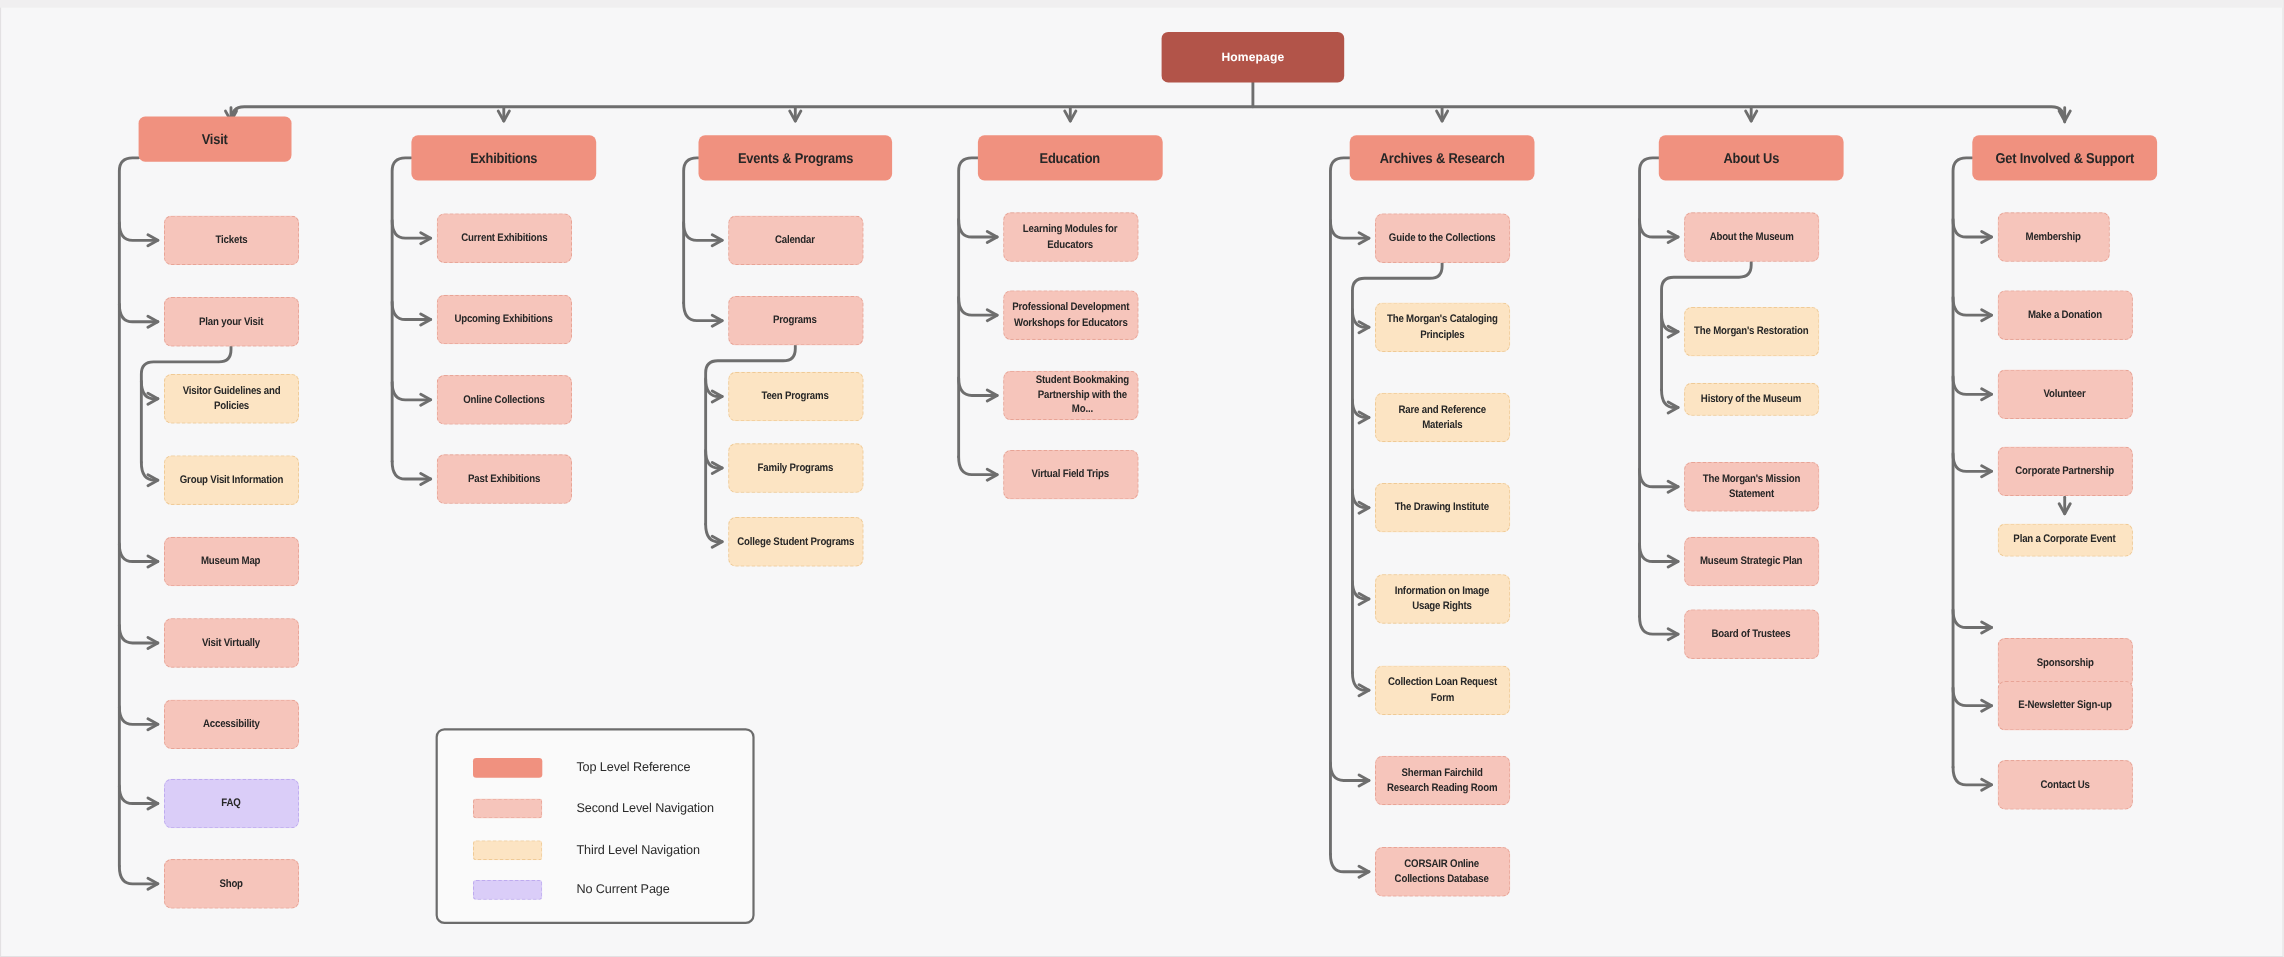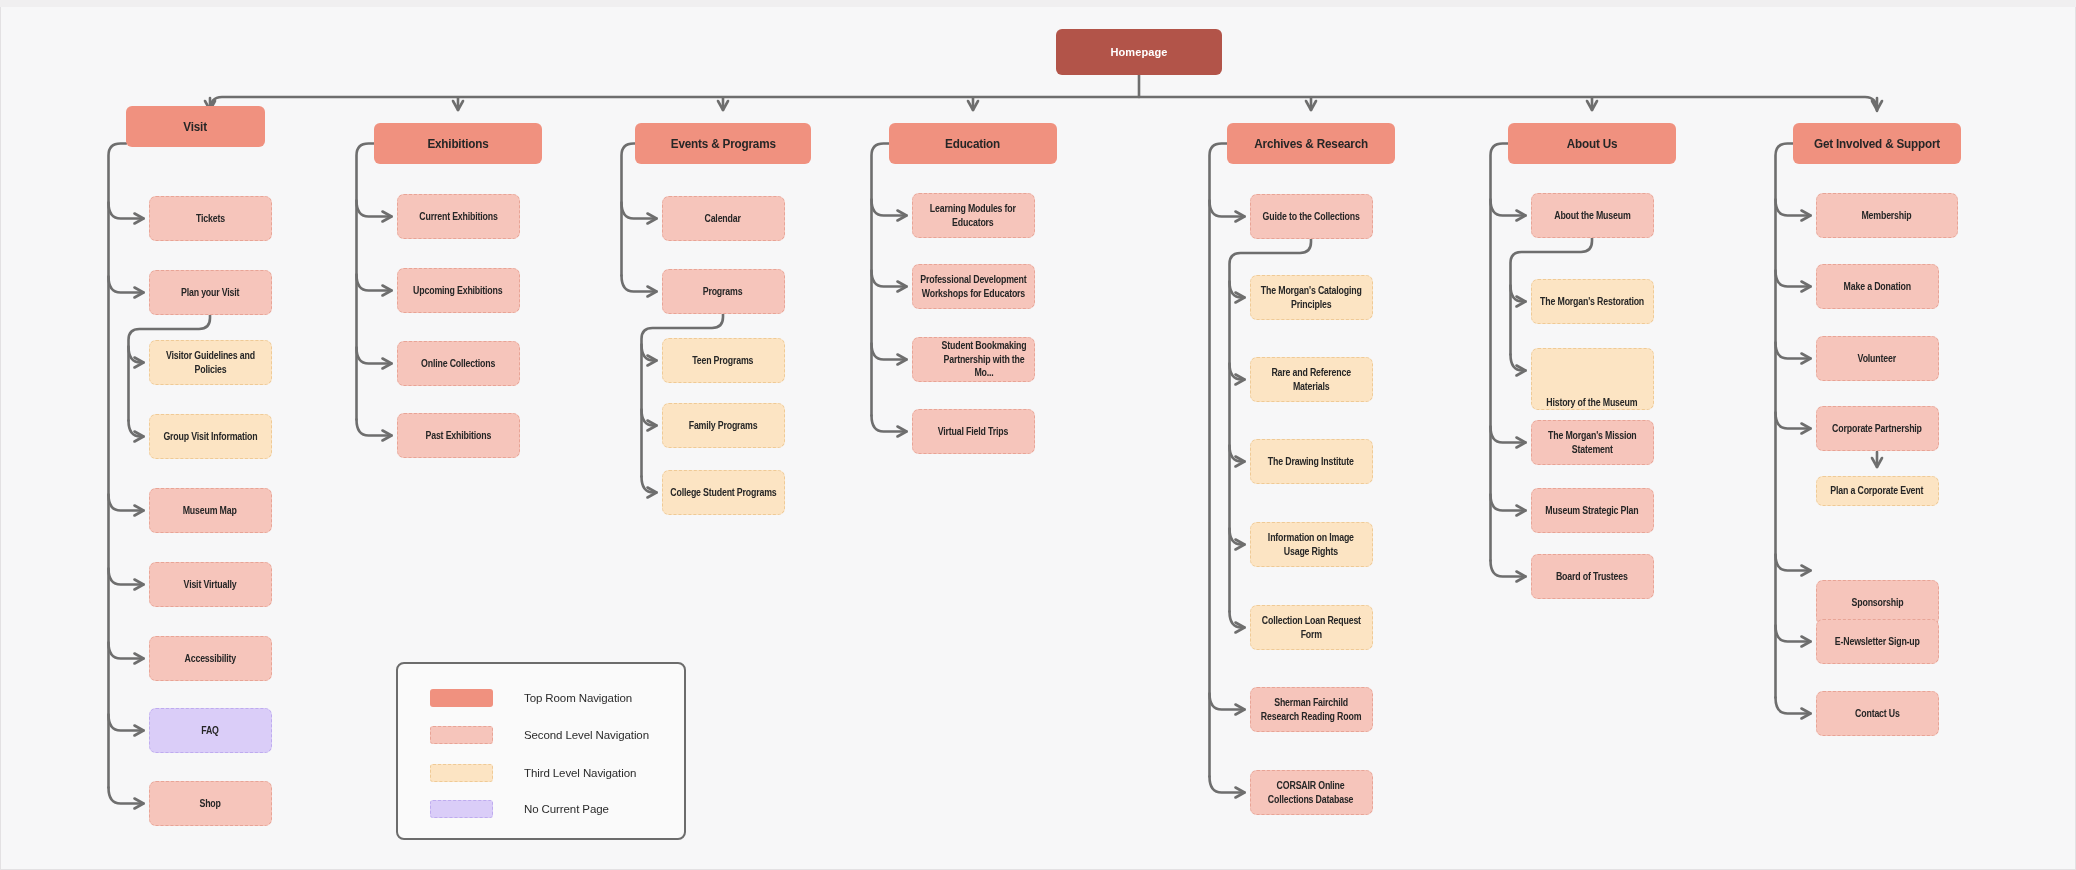--- a/index.html
+++ b/index.html
@@ -256,37 +256,37 @@
       </div>
       <div class="node level-top" style="left: 1508px; top: 123px; width: 168px; height: 41px;">
         <span class="tlbl">About Us</span>
       </div>
       <div class="node level-second" style="left: 1530.5px; top: 193px; width: 123px; height: 45px;">
         <span class="lbl">About the Museum</span>
       </div>
       <div class="node level-third" style="left: 1530.5px; top: 279px; width: 123px; height: 45px;">
         <span class="lbl">The Morgan's Restoration</span>
       </div>
-      <div class="node level-third" style="left: 1530.5px; top: 348px; width: 123px; height: 62px; align-items: flex-end;">
+      <div class="node level-third" style="left: 1530.5px; top: 348px; width: 123px; height: 30px;">
         <span class="lbl">History of the Museum</span>
       </div>
       <div class="node level-second" style="left: 1530.5px; top: 420px; width: 123px; height: 45px;">
         <span class="lbl">The Morgan's Mission
 Statement</span>
       </div>
       <div class="node level-second" style="left: 1530.5px; top: 488px; width: 123px; height: 45px;">
         <span class="lbl">Museum Strategic Plan</span>
       </div>
       <div class="node level-second" style="left: 1530.5px; top: 554px; width: 123px; height: 45px;">
         <span class="lbl">Board of Trustees</span>
       </div>
       <div class="node level-top" style="left: 1793px; top: 123px; width: 168px; height: 41px;">
         <span class="tlbl">Get Involved &amp; Support</span>
       </div>
-      <div class="node level-second" style="left: 1815.5px; top: 193px; width: 142px; height: 45px; justify-content: center;">
+      <div class="node level-second" style="left: 1815.5px; top: 193px; width: 102px; height: 45px; justify-content: center;">
         <span class="lbl">Membership</span>
       </div>
       <div class="node level-second" style="left: 1815.5px; top: 264px; width: 123px; height: 45px;">
         <span class="lbl">Make a Donation</span>
       </div>
       <div class="node level-second" style="left: 1815.5px; top: 336px; width: 123px; height: 45px;">
         <span class="lbl">Volunteer</span>
       </div>
       <div class="node level-second" style="left: 1815.5px; top: 406px; width: 123px; height: 45px;">
         <span class="lbl">Corporate Partnership</span>
@@ -301,21 +301,21 @@
         <span class="lbl">E-Newsletter Sign-up</span>
       </div>
       <div class="node level-second" style="left: 1815.5px; top: 691px; width: 123px; height: 45px;">
         <span class="lbl">Contact Us</span>
       </div>
     </div>
 
   <div id="legend">
     <div class="lrow">
       <span class="swatch sw-top" style="background: rgb(240, 145, 127);"></span>
-      <span class="llbl">Top Room Navigation</span>
+      <span class="llbl">Top Level Reference</span>
     </div>
     <div class="lrow">
       <span class="swatch sw-second" style="background: rgb(246, 197, 187);"></span>
       <span class="llbl">Second Level Navigation</span>
     </div>
     <div class="lrow">
       <span class="swatch sw-third" style="background: rgb(252, 228, 195);"></span>
       <span class="llbl">Third Level Navigation</span>
     </div>
     <div class="lrow">

